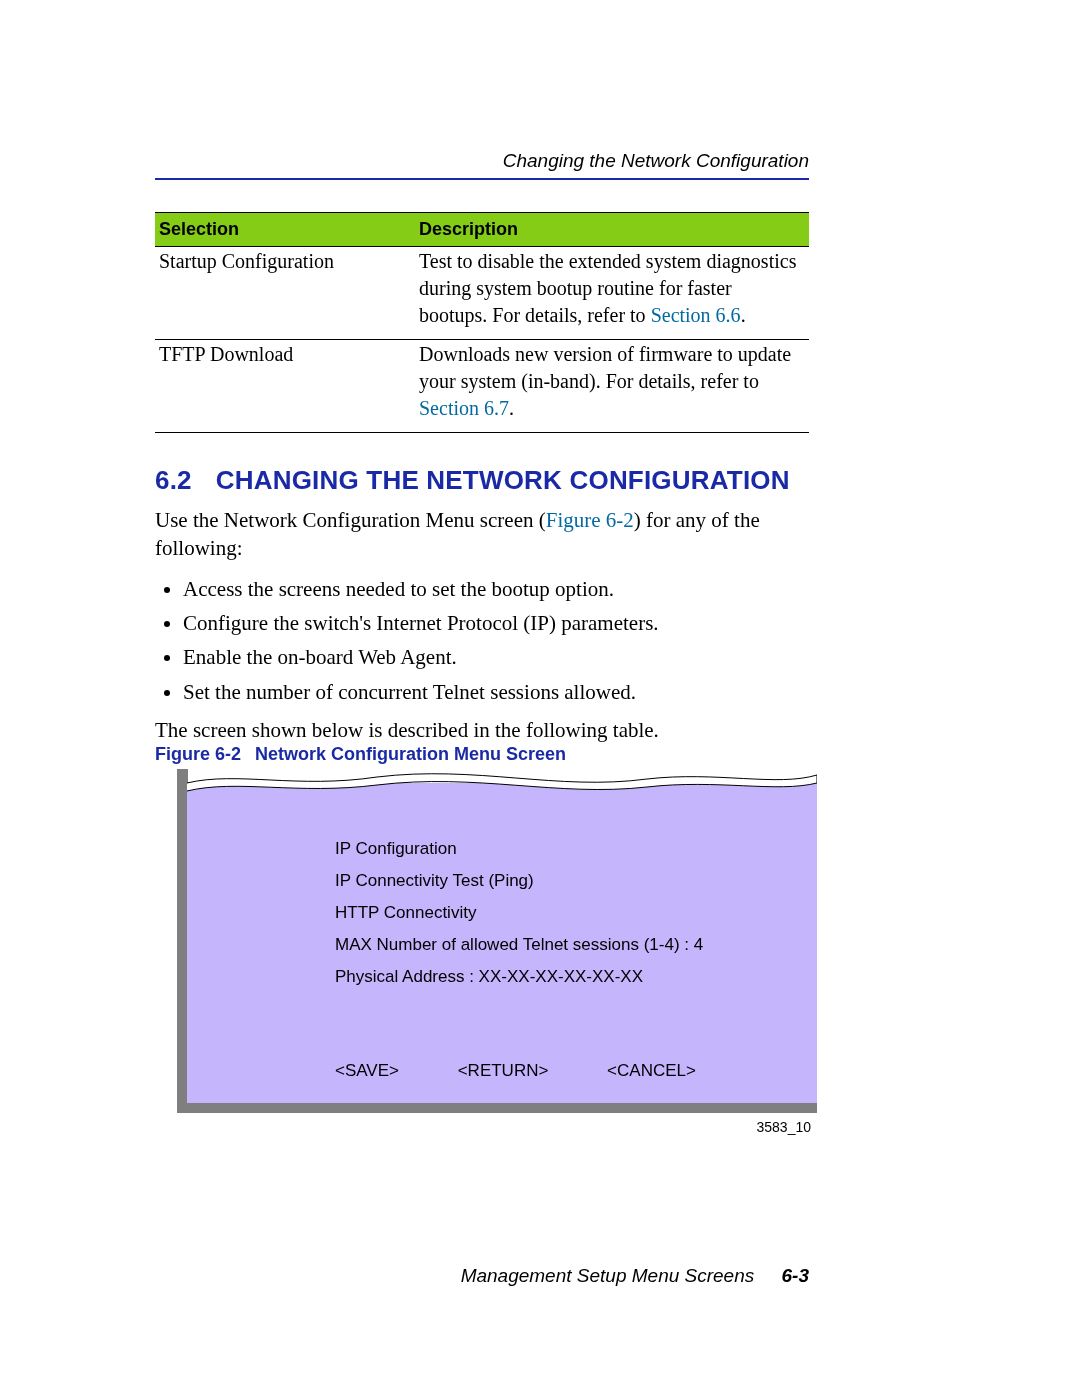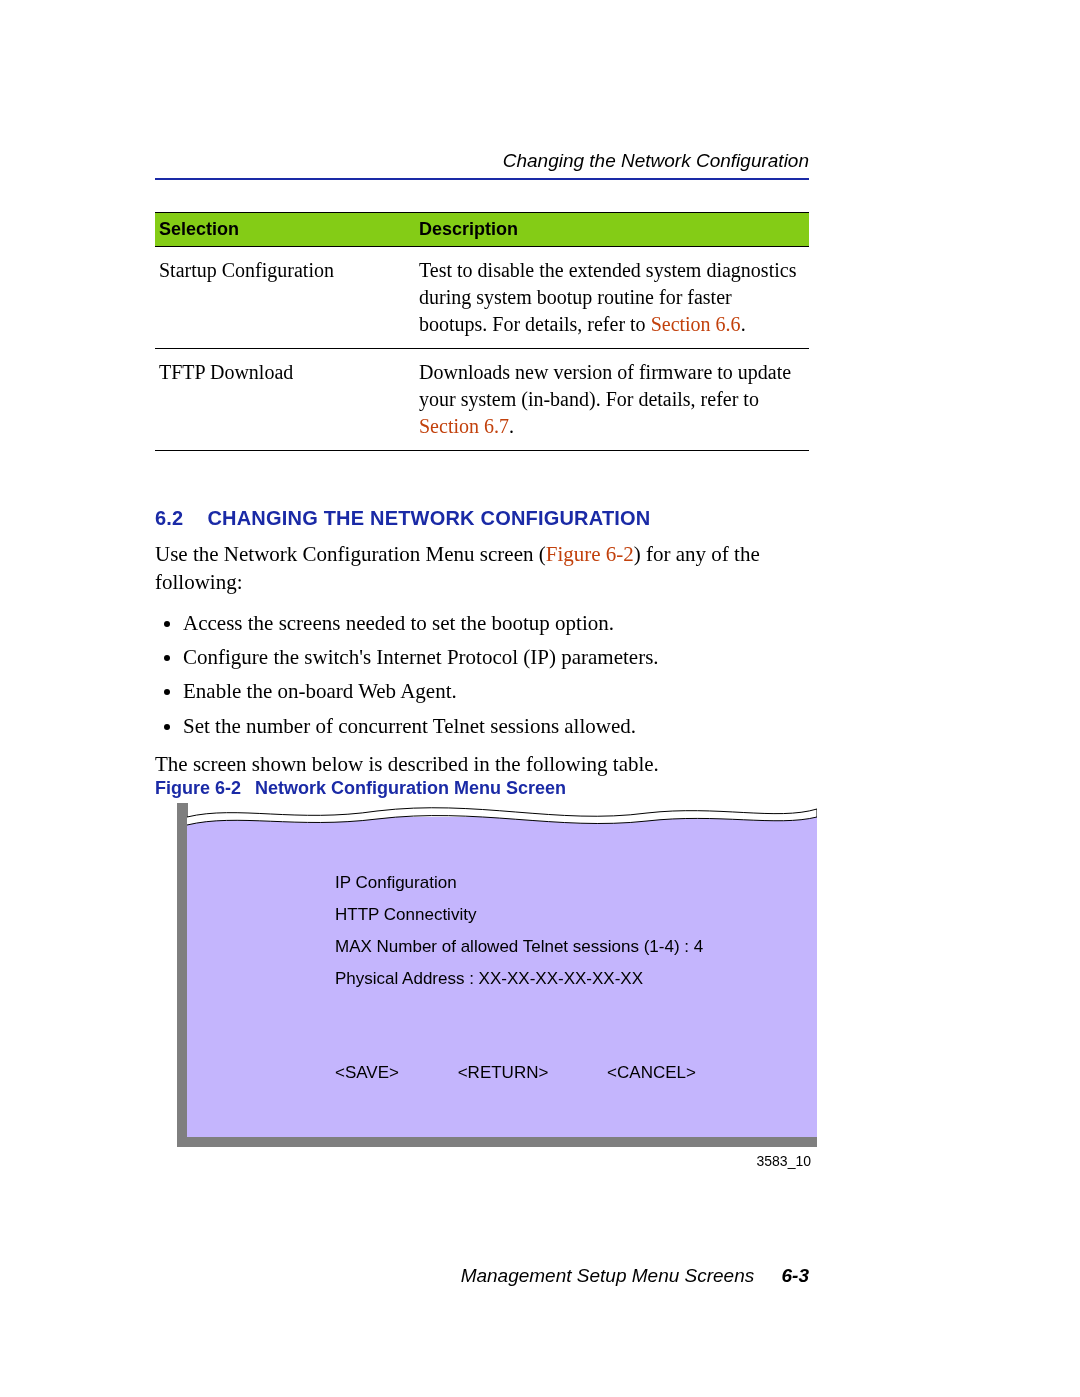--- a/index.html
+++ b/index.html
@@ -40,32 +40,32 @@
     font-weight: bold;
     font-size: 18px;
     text-align: left;
     padding: 6px 10px 6px 0;
     border-top: 1px solid #000;
     border-bottom: 1px solid #000;
   }
   .tbl th:first-child { padding-left: 4px; }
   .tbl td {
     vertical-align: top;
-    padding: 10px 10px 10px 0;
+    padding: 1px 10px 10px 0;
     border-bottom: 1px solid #000;
     line-height: 1.35;
   }
   .tbl td:first-child { padding-left: 4px; width: 250px; }
-  .link { color: #c2410c; }
+  .link { color: #0369a1; }
   .section-heading {
-    margin-top: 56px;
+    margin-top: 32px;
     font-family: "Helvetica Neue", Helvetica, Arial, sans-serif;
     font-weight: bold;
     color: #1a2aa6;
-    font-size: 20px;
+    font-size: 26px;
     letter-spacing: 0.2px;
   }
   .section-heading .num { margin-right: 24px; }
   .body-p {
     font-size: 21px;
     margin: 10px 0 0 0;
     line-height: 1.35;
   }
   ul.bullets {
     margin: 12px 0 0 0;
@@ -178,20 +178,21 @@
 
   <div class="screenshot-wrap">
     <div class="screenshot">
       <div class="torn">
         <svg viewBox="0 0 640 26" preserveAspectRatio="none">
           <path d="M0,26 L0,0 L10,0 L10,14 C60,2 120,20 200,8 C300,-4 380,22 470,10 C540,2 600,18 640,6 L640,14 C600,24 540,10 470,18 C380,28 300,4 200,16 C120,26 60,10 10,22 Z" fill="#fff" stroke="#000" stroke-width="1"></path>
           <rect x="0" y="0" width="10" height="26" fill="#7f7f7f"></rect>
         </svg>
       </div>
       <div class="line">IP Configuration</div>
+      <div class="line">IP Connectivity Test (Ping)</div>
       <div class="line">HTTP Connectivity</div>
       <div class="line">MAX Number of allowed Telnet sessions (1-4) : 4</div>
       <div class="line">Physical Address : XX-XX-XX-XX-XX-XX</div>
       <div class="btnrow">
         <span>&lt;SAVE&gt;</span>
         <span>&lt;RETURN&gt;</span>
         <span>&lt;CANCEL&gt;</span>
       </div>
     </div>
     <div class="fig-id">3583_10</div>

